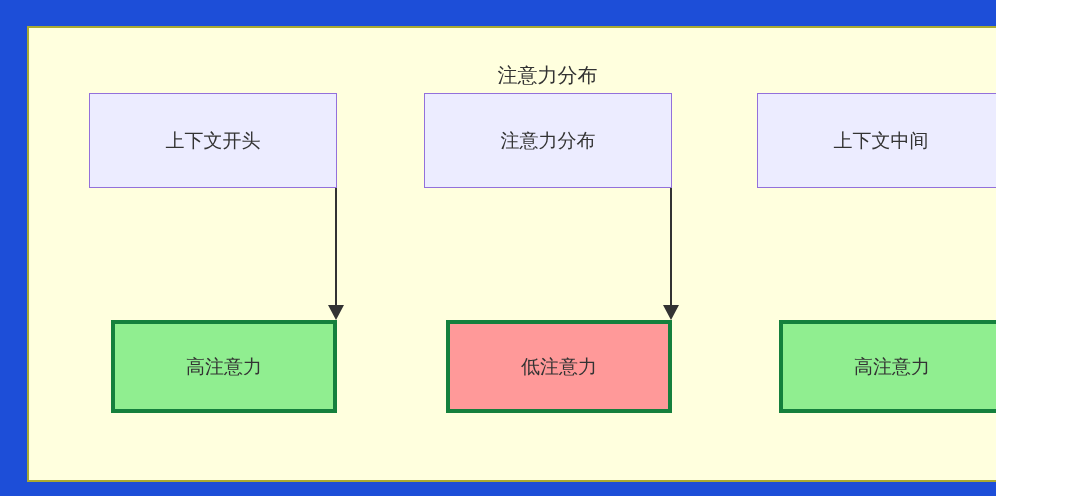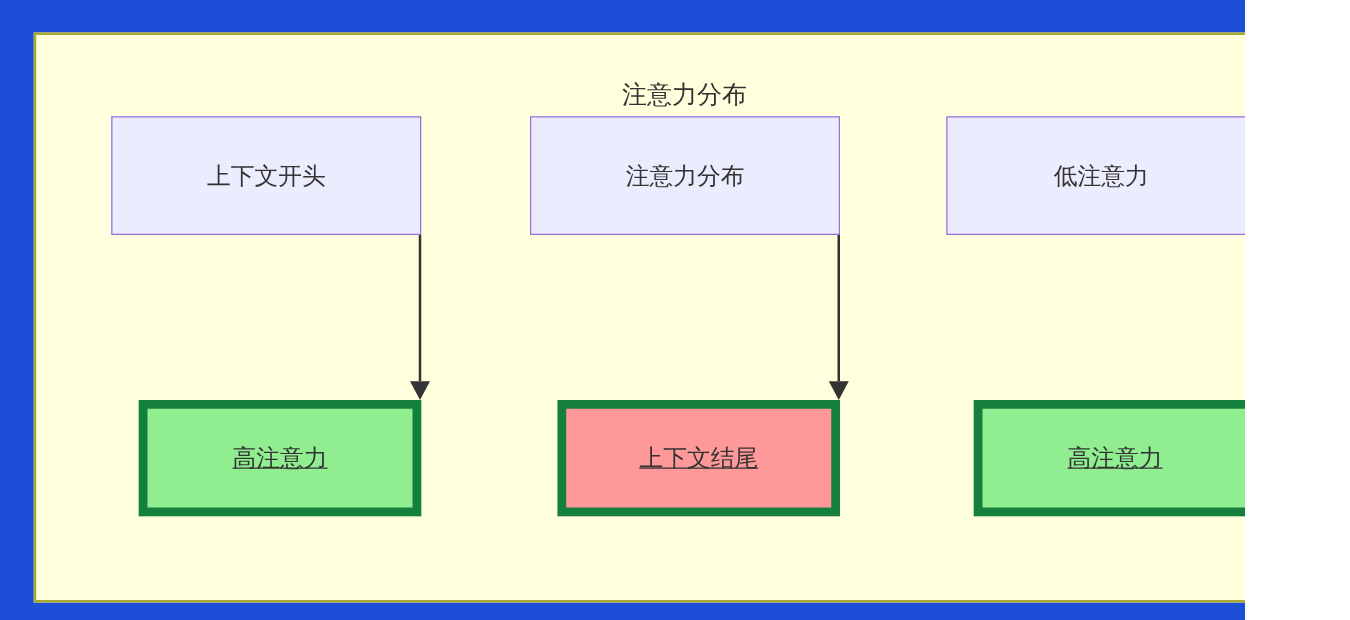--- a/index.html
+++ b/index.html
@@ -75,22 +75,21 @@
   .arrow .head {
     width: 0;
     height: 0;
     border-left: 8px solid transparent;
     border-right: 8px solid transparent;
     border-top: 15px solid #333333;
   }
   .node.result {
     width: 226px;
     height: 93px;
-    border: 7px solid #15803d;
-    text-decoration: underline;
+    border: 4px solid #15803d;
   }
   .node.result.high { background: #90ee90; }
   .node.result.low  { background: #ff9999; }
 </style>
 </head>
 <body>
 
 <div class="stage">
   <div class="container">
     <div class="diagram-title">注意力分布</div>
@@ -111,27 +110,27 @@
 
   <div class="column col-1">
     <div class="node source">
       <span>注意力分布</span>
     </div>
     <div class="arrow">
       <div class="shaft"></div>
       <div class="head"></div>
     </div>
     <div class="node result low">
-      <span>上下文结尾</span>
+      <span>低注意力</span>
     </div>
   </div>
 
   <div class="column col-2">
     <div class="node source">
-      <span>低注意力</span>
+      <span>上下文中间</span>
     </div>
     <div class="arrow">
       <div class="shaft"></div>
       <div class="head"></div>
     </div>
     <div class="node result high">
       <span>高注意力</span>
     </div>
   </div>
 </div>

